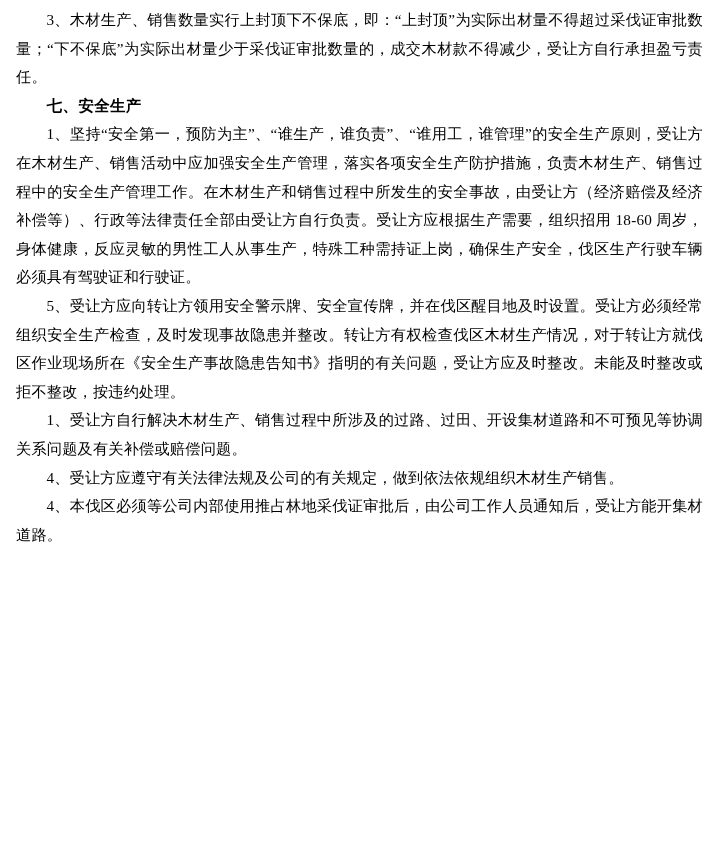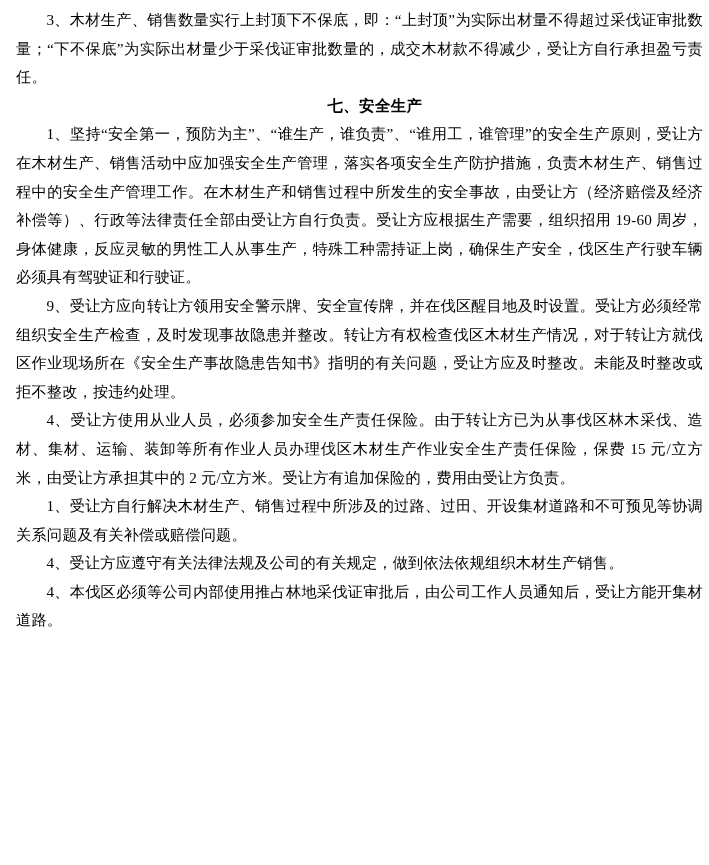--- a/index.html
+++ b/index.html
@@ -29,39 +29,37 @@
     text-indent: 2em;
     letter-spacing: 0.2px;
   }
   .heading {
     font-size: 15.4px;
     line-height: 28.6px;
     margin: 0;
     text-indent: 2em;
     font-weight: bold;
     letter-spacing: 0.4px;
-    text-align: center;
   }
   .doc-body > * {
     margin-bottom: 0;
   }
 </style>
 </head>
 <body>
 
 <div class="page">
   <div class="doc-body">
 
     <p class="para">3、木材生产、销售数量实行上封顶下不保底，即：“上封顶”为实际出材量不得超过采伐证审批数量；“下不保底”为实际出材量少于采伐证审批数量的，成交木材款不得减少，受让方自行承担盈亏责任。</p>
 
     <p class="heading">七、安全生产</p>
 
-    <p class="para">1、坚持“安全第一，预防为主”、“谁生产，谁负责”、“谁用工，谁管理”的安全生产原则，受让方在木材生产、销售活动中应加强安全生产管理，落实各项安全生产防护措施，负责木材生产、销售过程中的安全生产管理工作。在木材生产和销售过程中所发生的安全事故，由受让方（经济赔偿及经济补偿等）、行政等法律责任全部由受让方自行负责。受让方应根据生产需要，组织招用 19-60 周岁，身体健康，反应灵敏的男性工人从事生产，特殊工种需持证上岗，确保生产安全，伐区生产行驶车辆必须具有驾驶证和行驶证。</p>
-    <p class="para">9、受让方应向转让方领用安全警示牌、安全宣传牌，并在伐区醒目地及时设置。受让方必须经常组织安全生产检查，及时发现事故隐患并整改。转让方有权检查伐区木材生产情况，对于转让方就伐区作业现场所在《安全生产事故隐患告知书》指明的有关问题，受让方应及时整改。未能及时整改或拒不整改，按违约处理。</p>
-    <p class="para">4、受让方使用从业人员，必须参加安全生产责任保险。由于转让方已为从事伐区林木采伐、造材、集材、运输、装卸等所有作业人员办理伐区木材生产作业安全生产责任保险，保费 15 元/立方米，由受让方承担其中的 2 元/立方米。受让方有追加保险的，费用由受让方负责。</p>
+    <p class="para">1、坚持“安全第一，预防为主”、“谁生产，谁负责”、“谁用工，谁管理”的安全生产原则，受让方在木材生产、销售活动中应加强安全生产管理，落实各项安全生产防护措施，负责木材生产、销售过程中的安全生产管理工作。在木材生产和销售过程中所发生的安全事故，由受让方（经济赔偿及经济补偿等）、行政等法律责任全部由受让方自行负责。受让方应根据生产需要，组织招用 18-60 周岁，身体健康，反应灵敏的男性工人从事生产，特殊工种需持证上岗，确保生产安全，伐区生产行驶车辆必须具有驾驶证和行驶证。</p>
+    <p class="para">5、受让方应向转让方领用安全警示牌、安全宣传牌，并在伐区醒目地及时设置。受让方必须经常组织安全生产检查，及时发现事故隐患并整改。转让方有权检查伐区木材生产情况，对于转让方就伐区作业现场所在《安全生产事故隐患告知书》指明的有关问题，受让方应及时整改。未能及时整改或拒不整改，按违约处理。</p>
 
 
     <p class="para">1、受让方自行解决木材生产、销售过程中所涉及的过路、过田、开设集材道路和不可预见等协调关系问题及有关补偿或赔偿问题。</p>
     <p class="para">4、受让方应遵守有关法律法规及公司的有关规定，做到依法依规组织木材生产销售。</p>
     <p class="para">4、本伐区必须等公司内部使用推占林地采伐证审批后，由公司工作人员通知后，受让方能开集材道路。</p>
 
   </div>
 </div>
 
 </body></html>

